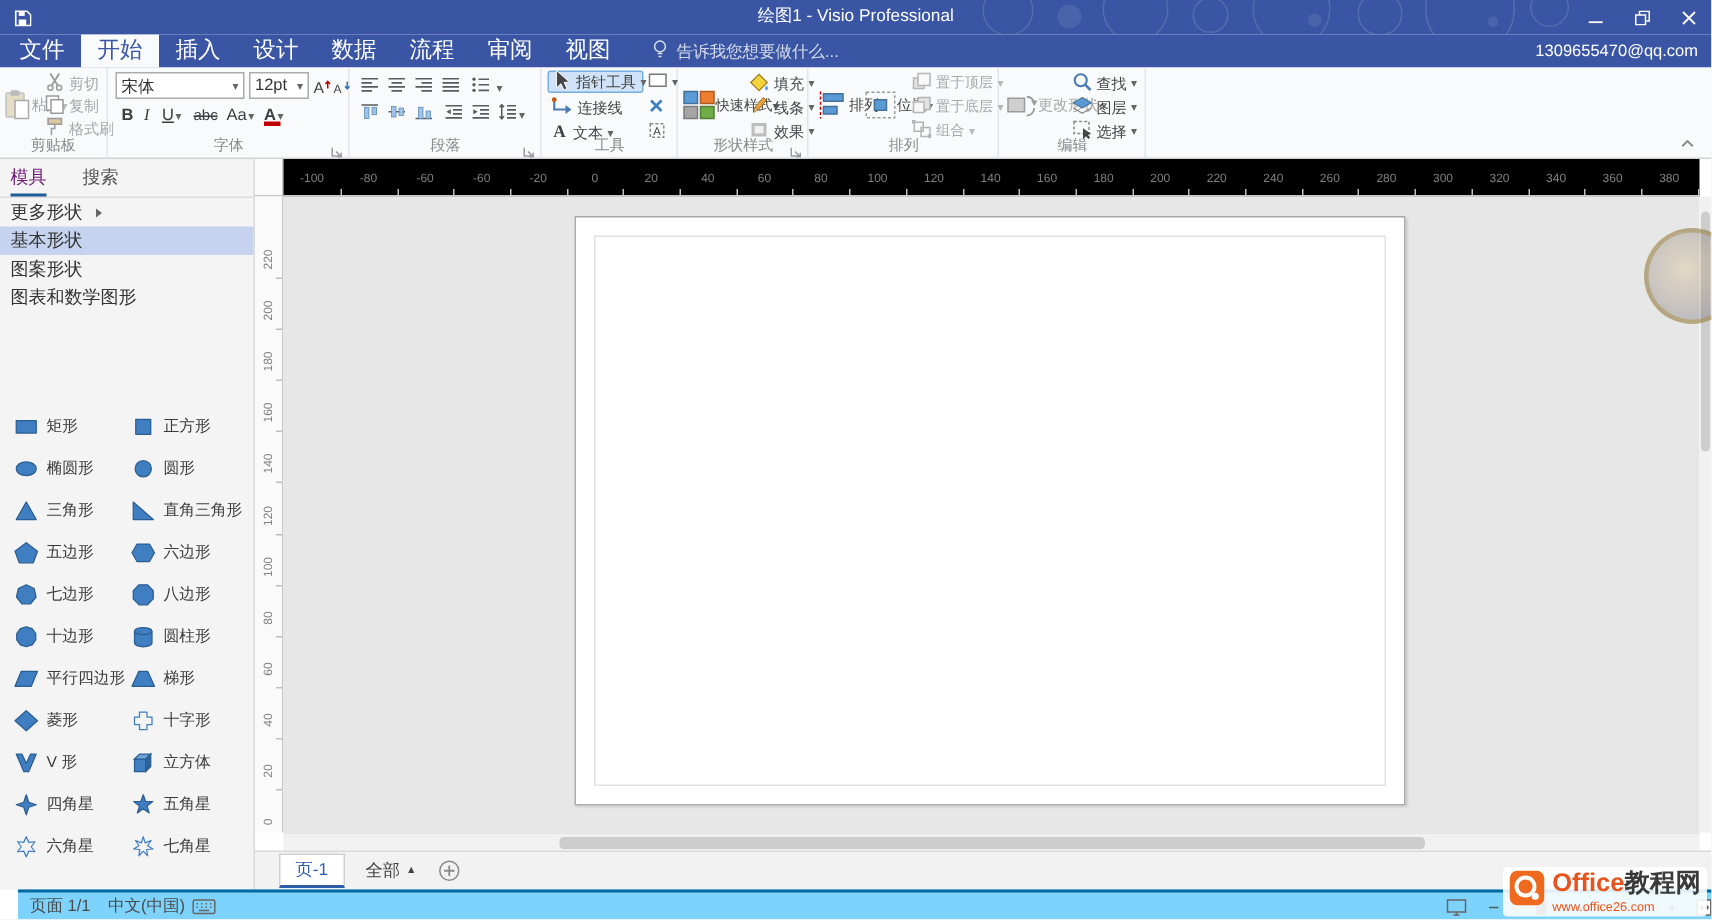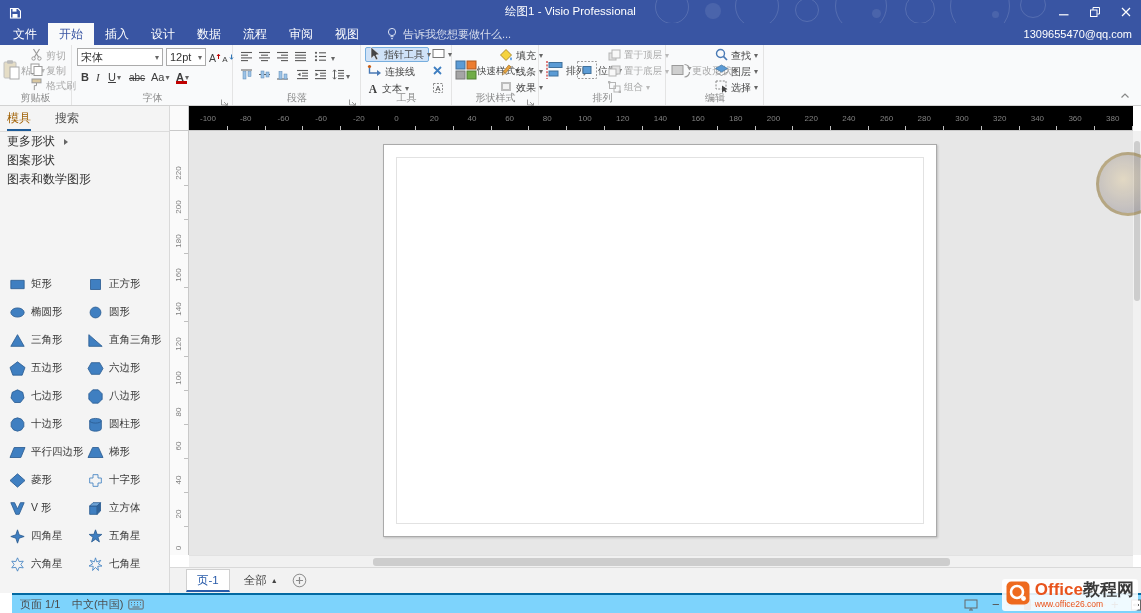--- a/index.html
+++ b/index.html
@@ -13,21 +13,21 @@
 #tb-art i{position:absolute;border-radius:50%;border:1px solid rgba(255,255,255,.14)}
 #tb-art i.f{background:rgba(255,255,255,.09);border:none}
 #qat{position:absolute;left:9px;top:5px;z-index:2;display:flex;gap:6px}
 #title{position:absolute;left:0;right:0;top:0;line-height:23px;text-align:center;color:#fff;font-size:11.5px;z-index:1}
 #winbtns{position:absolute;right:0;top:0;height:23px;display:flex;z-index:3}
 .wbtn{width:31px;height:23px;display:flex;align-items:center;justify-content:center}
 
 
 #tabrow{position:absolute;left:0;top:23px;width:100%;height:22px;background:#3955a3;display:flex;align-items:stretch}
 #tabs{display:flex;padding-left:2px}
-.rtab{padding:0 11px;line-height:22px;font-size:12px;color:#fff;white-space:nowrap}
+.rtab{padding:0 11px;line-height:22px;font-size:15px;color:#fff;white-space:nowrap}
 .rtab.active{background:#f9fafb;color:#3955a3}
 #tellme{display:flex;align-items:center;gap:5px;margin-left:16px;color:rgba(255,255,255,.78);font-size:11px;white-space:nowrap}
 #account{position:absolute;right:9px;top:0;line-height:22px;color:#fff;font-size:11px}
 
 
 #ribbon{position:absolute;left:0;top:45px;width:100%;height:61px;background:#f9fafb;border-bottom:1px solid #d2d2d2}
 .rgroup{position:absolute;top:0;height:60px;border-right:1px solid #e4e4e4}
 .glabel{position:absolute;left:0;right:0;bottom:1px;text-align:center;font-size:10px;color:#8a8a8a;line-height:12px;white-space:nowrap}
 .launcher{position:absolute;right:2px;bottom:2px;width:10px;height:10px}
 .bigbtn{position:absolute;top:2px;height:46px;display:flex;flex-direction:row;align-items:center;justify-content:flex-start;font-size:10px;color:#444;border-radius:2px;text-align:center}
@@ -47,21 +47,21 @@
 .selbtn{background:#cfe2f7;border:1px solid #77aede;border-radius:2px}
 #collapse-ribbon{position:absolute;right:8px;bottom:3px;width:16px;height:12px;display:flex;align-items:center;justify-content:center}
 
 
 #shapes-panel{position:absolute;left:0;top:106px;width:170px;height:487px;background:#f4f4f4;border-right:1px solid #d9d9d9}
 #sp-header{position:relative;height:28px}
 #sp-title{position:absolute;left:8px;top:6px;font-size:15px;color:#3c3c3c;letter-spacing:1px}
 #sp-collapse{position:absolute;right:8px;top:8px}
 #sp-tabs{position:relative;height:26px;border-bottom:1px solid #dcdcdc;display:flex;gap:24px;padding-left:7px}
 .sptab{font-size:12px;line-height:24px;color:#555}
-.sptab.active{color:#a16207;border-bottom:2px solid #1e5c99}
+.sptab.active{color:#701a75;border-bottom:2px solid #1e5c99}
 #more-shapes{position:relative;height:19px;display:flex;align-items:center;gap:8px;padding-left:7px;font-size:12px;color:#333}
 .stencil-item{height:19px;line-height:19px;padding-left:7px;font-size:12px;color:#333}
 .stencil-item.selected{background:#c5d3ee}
 #shape-grid{position:absolute;left:0;top:164px;width:170px;display:grid;grid-template-columns:78px 88px;padding-left:8px}
 .shape-cell{height:28px;display:flex;align-items:center;gap:5px}
 .shape-ic{width:18px;display:flex;align-items:center;justify-content:center}
 .shape-lb{font-size:10.5px;color:#3b3b3b;white-space:nowrap}
 
 
 #corner{position:absolute;left:170px;top:106px;width:19px;height:25px;background:#fafafa;border-right:1px solid #c9c9c9;border-bottom:1px solid #c9c9c9}
@@ -559,20 +559,21 @@
       <span class="sptab active">模具</span>
       <span class="sptab">搜索</span>
     </div>
     <div id="more-shapes">
       <span>更多形状</span>
       <span><svg width="6" height="8" viewBox="0 0 6 8">
             <polygon points="1,1 5,4 1,7" fill="#666"></polygon>
           </svg></span>
     </div>
     <div id="stencil-list">
+        <div class="stencil-item selected">基本形状</div>
         <div class="stencil-item">图案形状</div>
         <div class="stencil-item">图表和数学图形</div>
       </div>
     <div id="shape-grid">
         <div class="shape-cell">
           <span class="shape-ic">
             <svg width="17" height="15" viewBox="0 0 20 18">
               <polygon points="2,4 18,4 18,14 2,14" fill="#3f7fc1" stroke="#2b5d92" stroke-width="1" stroke-linejoin="round"></polygon>
             </svg>
           </span>

